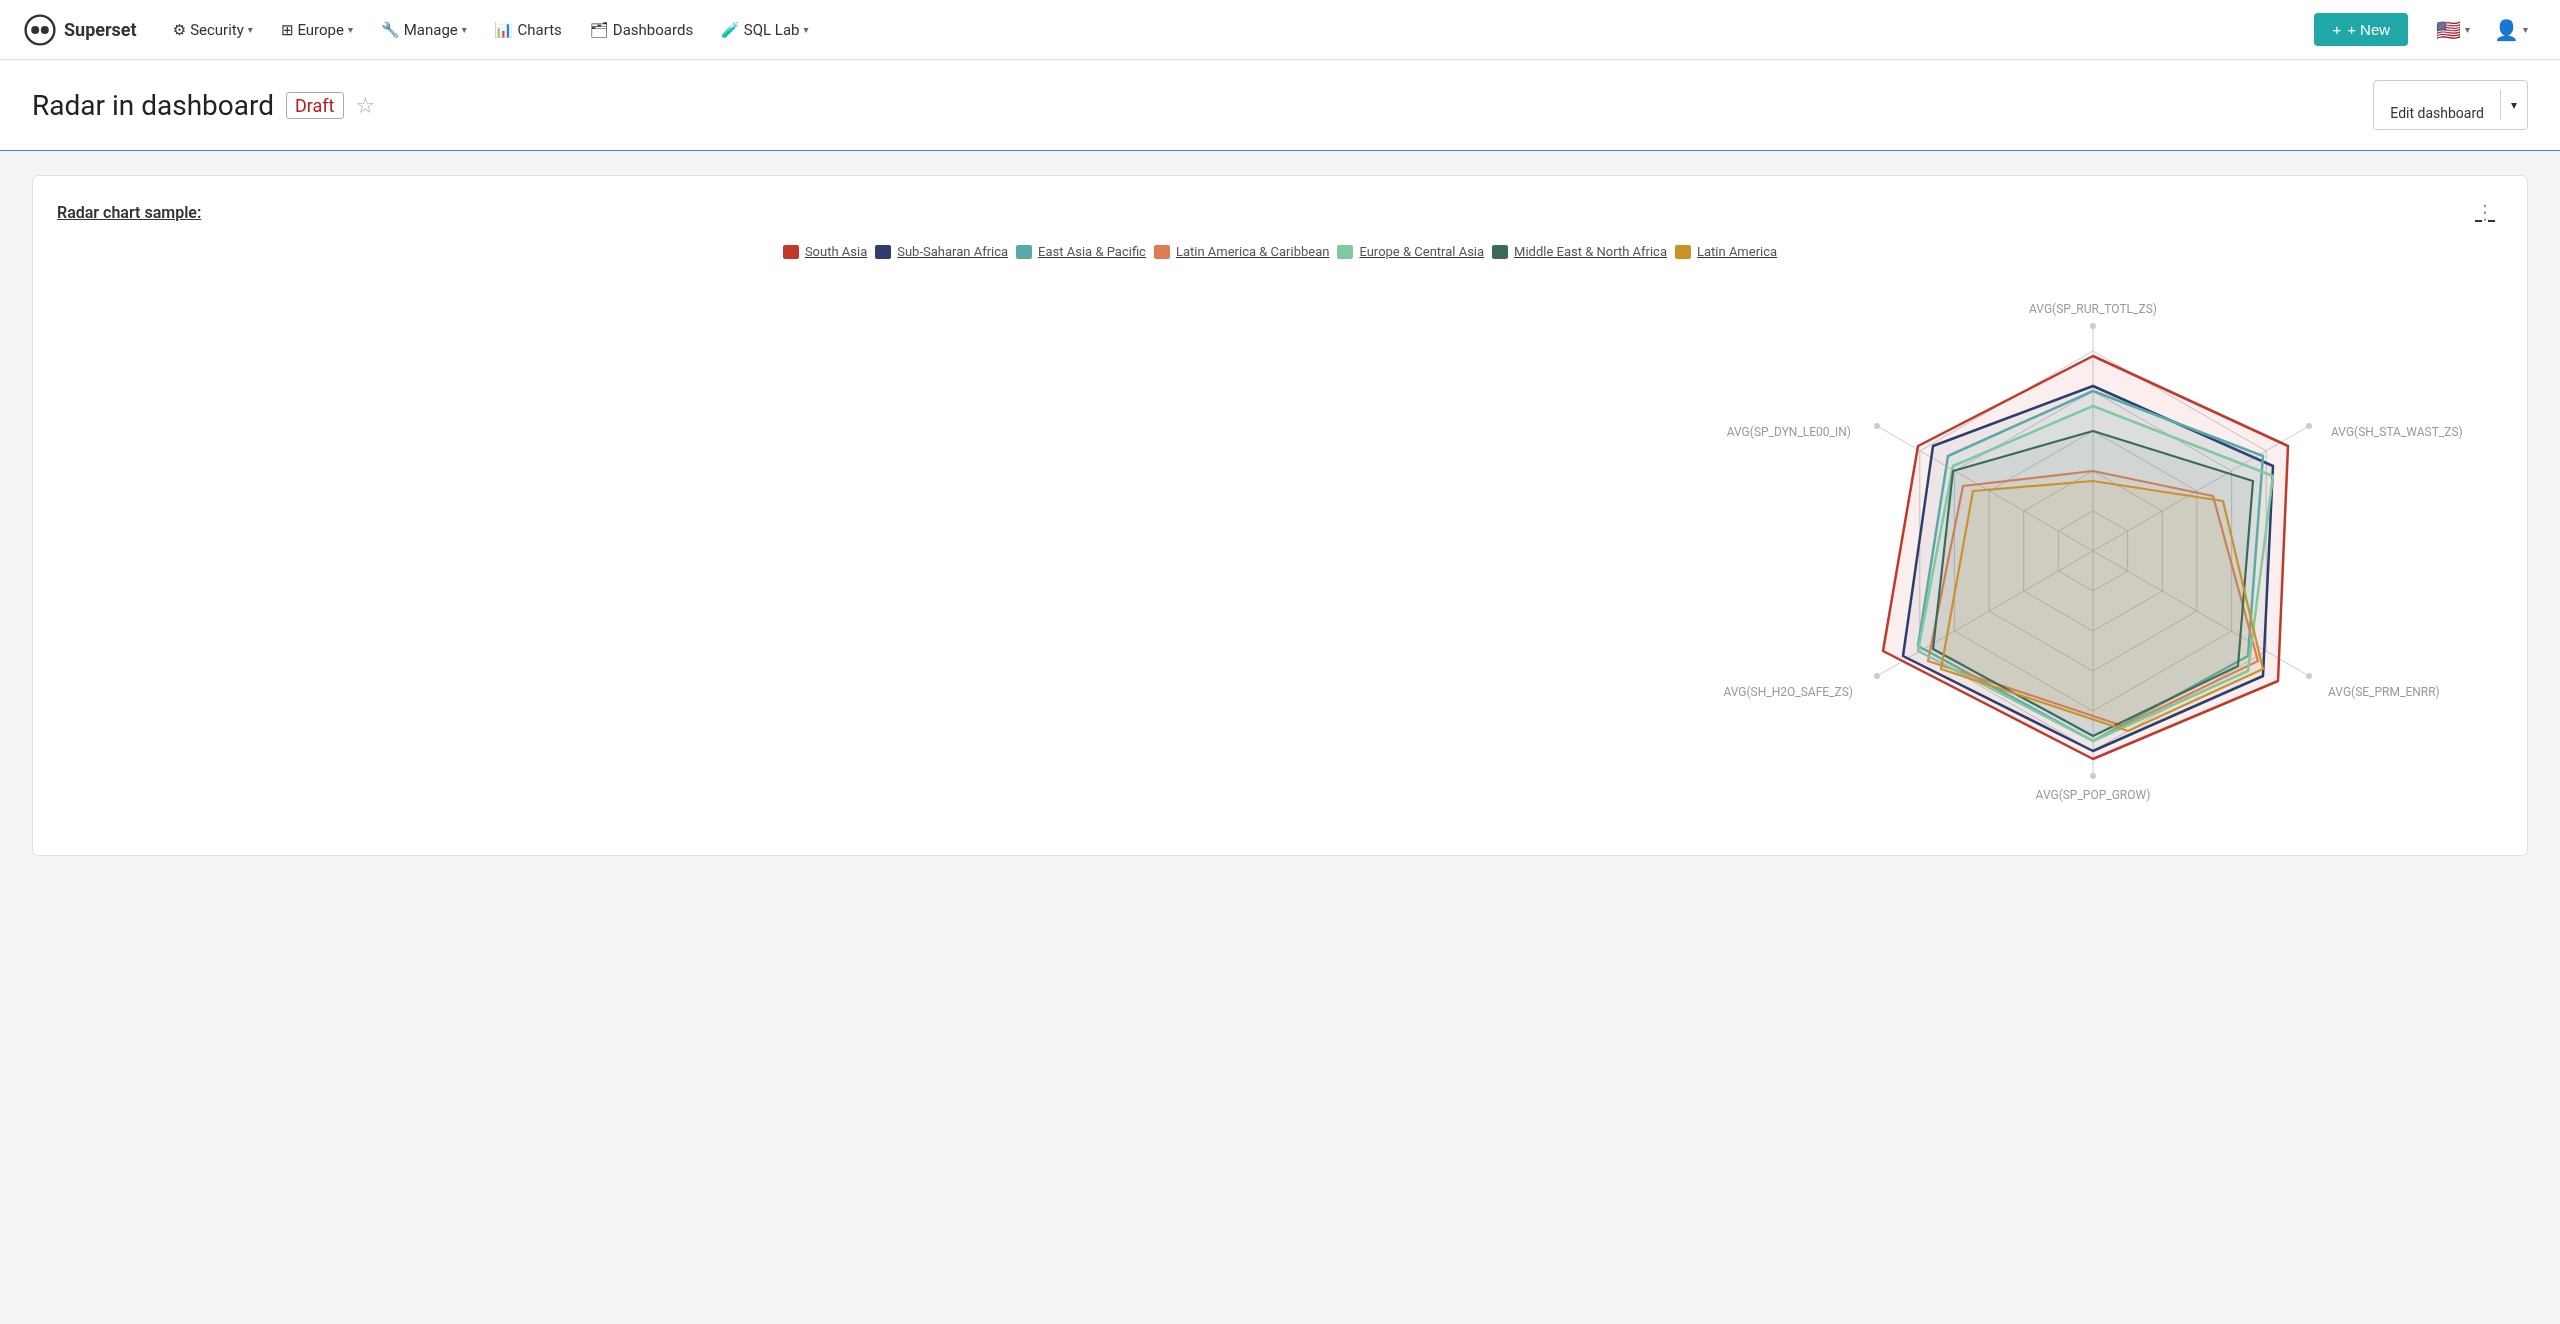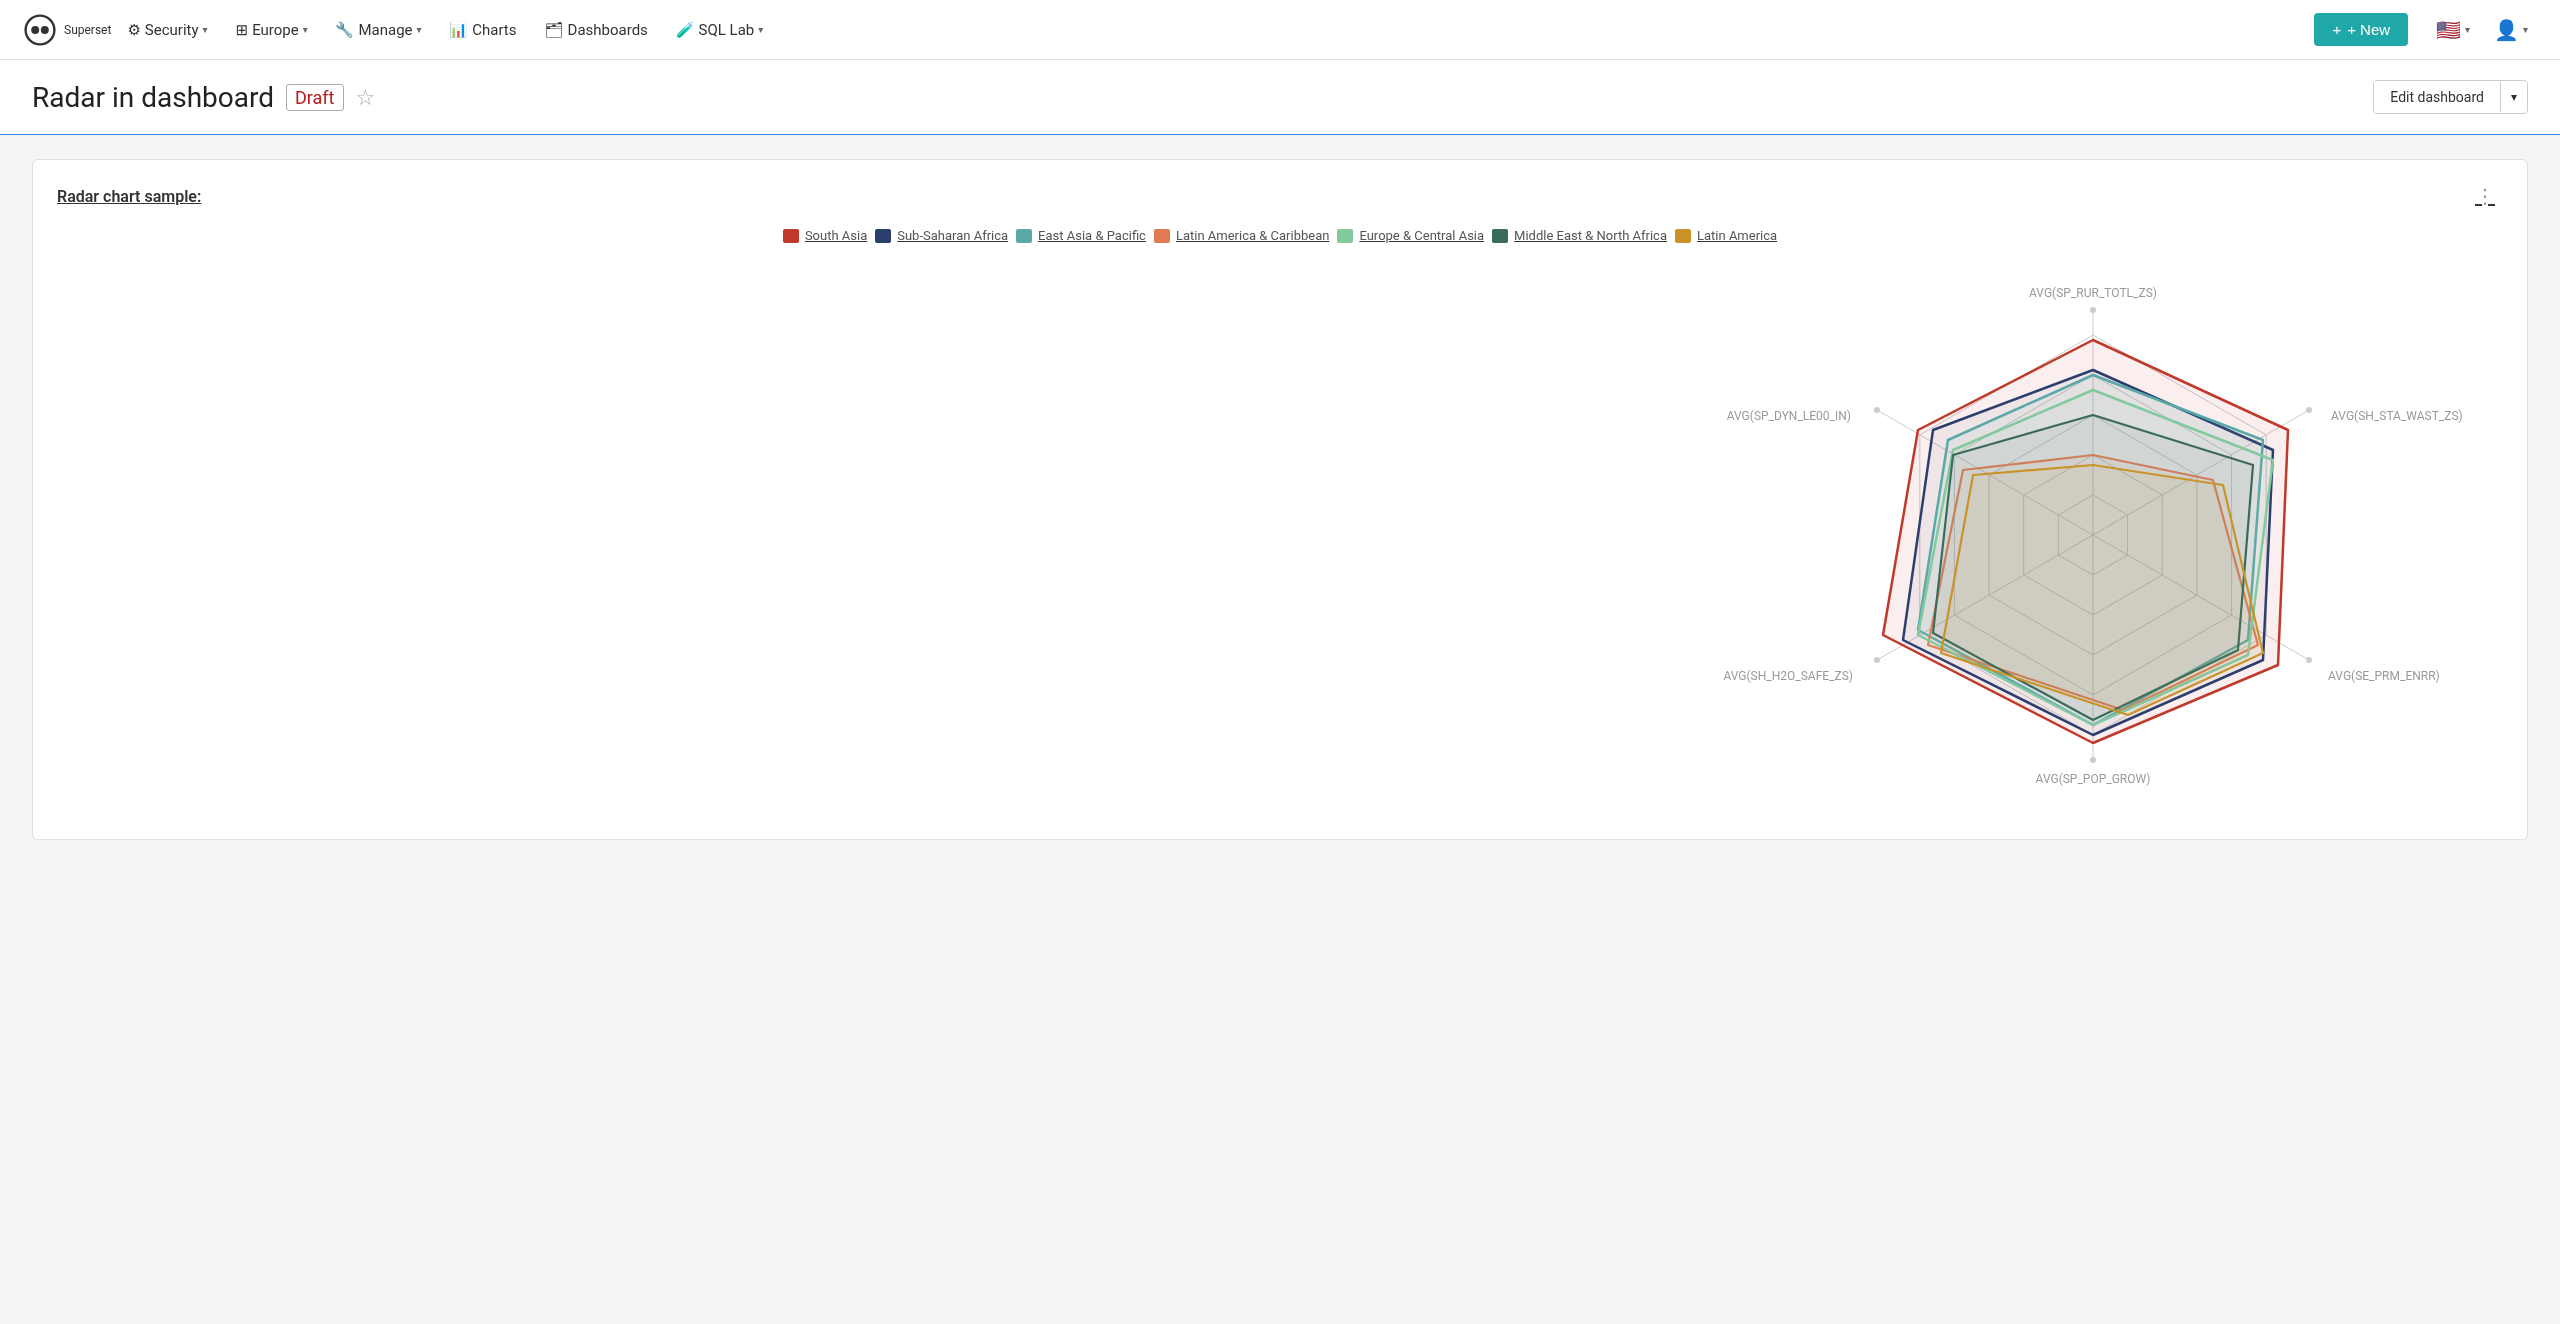--- a/index.html
+++ b/index.html
@@ -9,21 +9,22 @@
     .navbar {
       display: flex; align-items: center;
       background: #fff;
       border-bottom: 1px solid #e0e0e0;
       padding: 0 24px;
       height: 60px;
       gap: 4px;
     }
     .nav-logo {
       display: flex; align-items: center; gap: 8px;
-      font-weight: 400; font-size: 12px;
+      font-weight: 700; font-size: 18px;
+      margin-right: 20px;
       color: #333;
     }
     .nav-logo-icon {
       width: 32px; height: 32px;
     }
     .nav-item {
       display: flex; align-items: center; gap: 4px;
       padding: 8px 12px;
       cursor: pointer;
       border-radius: 4px;
@@ -82,20 +83,21 @@
       display: flex; align-items: center;
       border: 1px solid #ccc;
       border-radius: 4px;
       overflow: hidden;
     }
     .edit-dashboard-btn .main-part {
       padding: 8px 16px;
       font-size: 14px;
       cursor: pointer;
       background: #fff;
+      margin-top: 16px;
     }
     .edit-dashboard-btn .arrow-part {
       padding: 8px 10px;
       border-left: 1px solid #ccc;
       cursor: pointer;
       background: #fff;
       font-size: 12px;
     }
 
     

